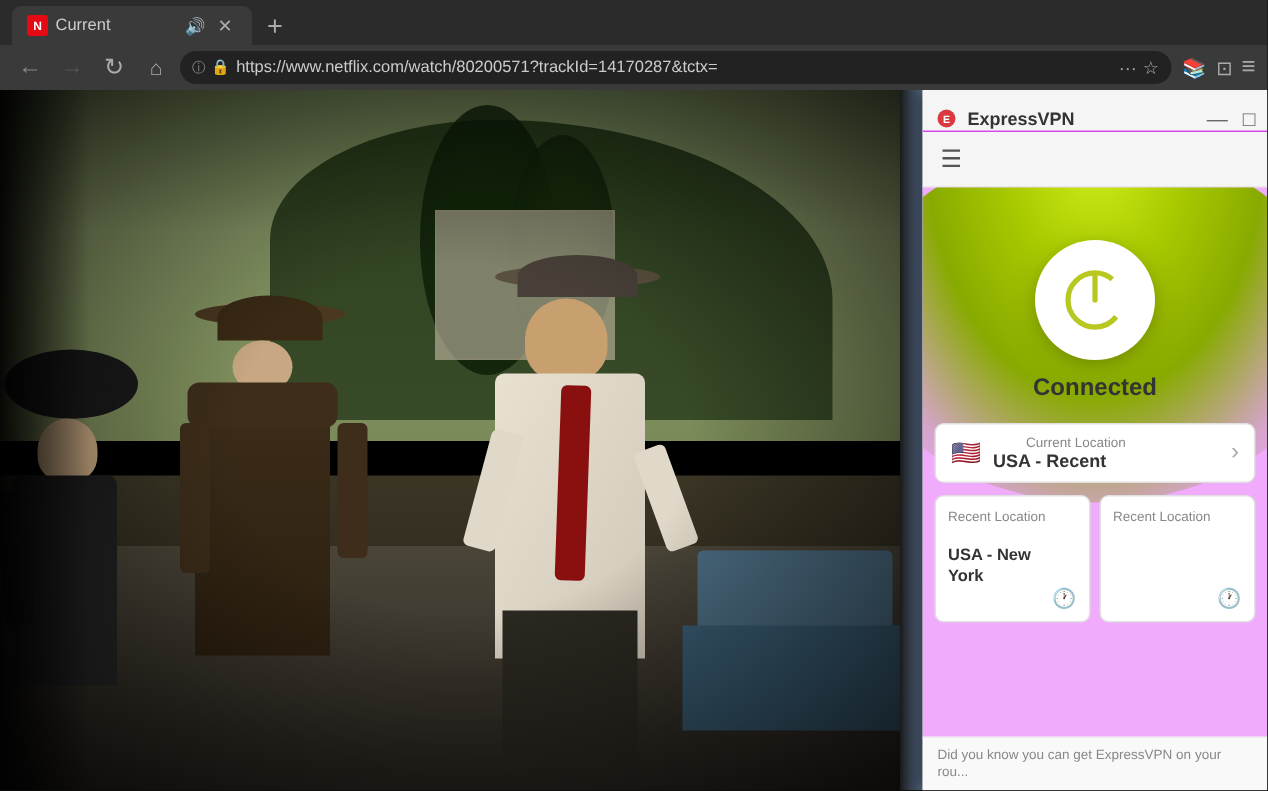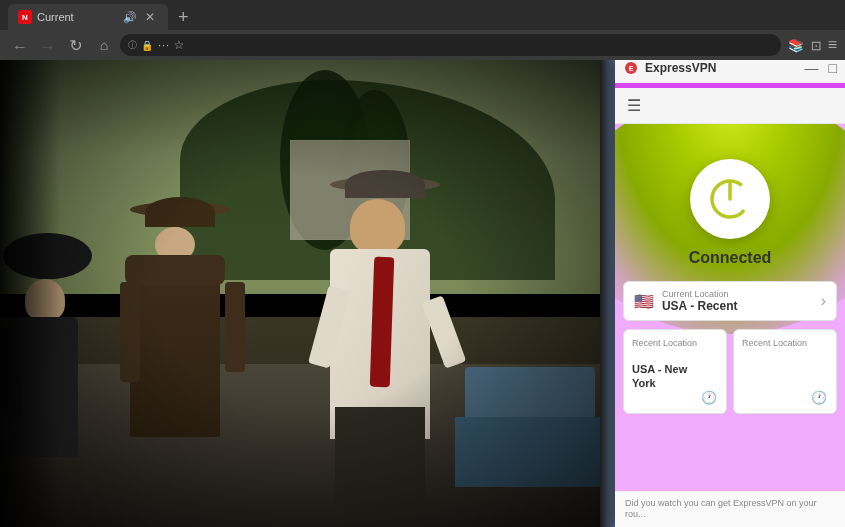--- a/index.html
+++ b/index.html
@@ -22,20 +22,21 @@
 
   <div style="height:30px; display:flex; align-items:center; padding:0 8px; gap:4px; background:#3a3a3a;">
     <span style="color:#888; font-size:16px; cursor:pointer; width:24px; height:24px; display:flex; align-items:center; justify-content:center;">←</span>
     <span style="color:#555; font-size:16px; cursor:pointer; width:24px; height:24px; display:flex; align-items:center; justify-content:center;">→</span>
     <span style="color:#aaa; font-size:16px; cursor:pointer; width:24px; height:24px; display:flex; align-items:center; justify-content:center;">↻</span>
     <span style="color:#aaa; font-size:14px; cursor:pointer; width:24px; height:24px; display:flex; align-items:center; justify-content:center;">⌂</span>
 
     <div style="flex:1; background:#222; border-radius:14px; height:22px; display:flex; align-items:center; padding:0 8px; gap:4px;">
       <span style="font-size:9px; color:#888;">ⓘ</span>
       <span style="font-size:10px; color:#8a8;">🔒</span>
+      <span style="font-size:11px; color:#ccc; flex:1; overflow:hidden; white-space:nowrap;">https://www.netflix.com/watch/80200571?trackId=14170287&amp;tctx=</span>
       <span style="color:#aaa; font-size:12px; cursor:pointer;">···</span>
       <span style="color:#aaa; font-size:12px; cursor:pointer;">☆</span>
     </div>
     <div style="display:flex; gap:6px; align-items:center; margin-left:4px;">
       <span style="color:#aaa; font-size:13px; cursor:pointer;">📚</span>
       <span style="color:#aaa; font-size:13px; cursor:pointer;">⊡</span>
       <span style="color:#aaa; font-size:16px; cursor:pointer;">≡</span>
     </div>
   </div>
 </div>
@@ -109,21 +110,21 @@
       <div style="position:absolute; top:0; left:0; right:0; bottom:0; background:radial-gradient(ellipse at center, transparent 35%, rgba(0,0,0,0.75) 100%);"></div>
 
       <div style="position:absolute; top:0; left:0; width:60px; bottom:0; background:linear-gradient(to right, rgba(0,0,0,0.9), transparent);"></div>
     </div>
   </div>
 
   <div style="position:absolute; top:0; right:230px; width:15px; height:100%; background:linear-gradient(to right, #1a1a1a, #5a7090); overflow:hidden;"></div>
 
   <div style="position:absolute; top:0; right:0; width:230px; height:100%; background:white; display:flex; flex-direction:column; box-shadow:-3px 0 10px rgba(0,0,0,0.5); overflow:hidden;">
 
-    <div style="background:#f5f5f5; height:28px; display:flex; align-items:flex-start; justify-content:space-between; padding:0 8px; border-bottom:5px solid #d946ef;">
+    <div style="background:#f5f5f5; height:28px; display:flex; align-items:flex-end; justify-content:space-between; padding:0 8px; border-bottom:1px solid #d946ef;">
       <div style="display:flex; align-items:center; gap:6px;">
         <div style="width:16px; height:16px; display:flex; align-items:center; justify-content:center;">
           <svg width="14" height="14" viewBox="0 0 14 14">
             <circle cx="7" cy="7" r="6" fill="#da3940"></circle>
             <text x="7" y="10" text-anchor="middle" font-size="7" font-weight="bold" fill="white">E</text>
           </svg>
         </div>
         <span style="font-size:12px; font-weight:600; color:#333;">ExpressVPN</span>
       </div>
       <div style="display:flex; gap:10px; align-items:center;">
@@ -150,21 +151,21 @@
       </div>
 
       <div style="position:relative; z-index:2; font-size:16px; font-weight:600; color:#333; margin-bottom:14px;">Connected</div>
 
       <div style="width:100%; padding:0 8px; position:relative; z-index:2;">
 
         <div style="background:white; border:1px solid #e0e0e0; border-radius:6px; padding:7px 10px; display:flex; align-items:center; justify-content:space-between; margin-bottom:8px; cursor:pointer;">
           <div style="display:flex; align-items:center; gap:8px;">
             <span style="font-size:16px;">🇺🇸</span>
             <div>
-              <div style="font-size:9px; color:#888;">Current Location</div>
+              <div style="font-size:9px; color:#888;margin-left:22px;">Current Location</div>
               <div style="font-size:12px; font-weight:600; color:#333;">USA - Recent</div>
             </div>
           </div>
           <span style="color:#aaa; font-size:16px;">›</span>
         </div>
 
         <div style="display:flex; gap:6px;">
 
           <div style="flex:1; background:white; border:1px solid #e0e0e0; border-radius:6px; padding:8px 8px 22px 8px; cursor:pointer; position:relative; min-height:65px;">
             <div style="font-size:9px; color:#888; margin-bottom:2px;">Recent Location</div>
@@ -176,16 +177,16 @@
             <div style="font-size:9px; color:#888; margin-bottom:2px;">Recent Location</div>
             <span style="position:absolute; right:8px; bottom:8px; color:#bbb; font-size:13px;">🕐</span>
           </div>
         </div>
       </div>
 
       <div style="flex:1;"></div>
     </div>
 
     <div style="padding:6px 10px; background:#f9f9f9; border-top:1px solid #eee;">
-      <div style="font-size:9px; color:#888; line-height:1.3;">Did you watch you can get ExpressVPN on your rou...</div>
+      <div style="font-size:9px; color:#888; line-height:1.3;">Did you know you can get ExpressVPN on your rou...</div>
     </div>
   </div>
 </div>
 
 </body></html>

